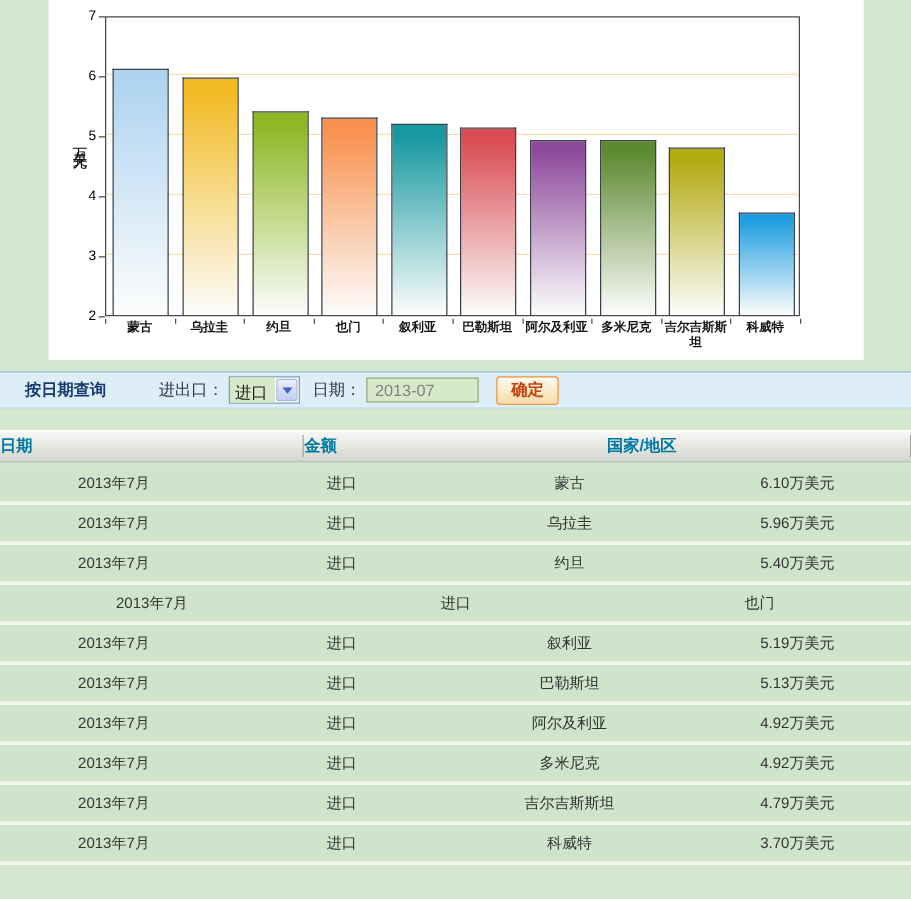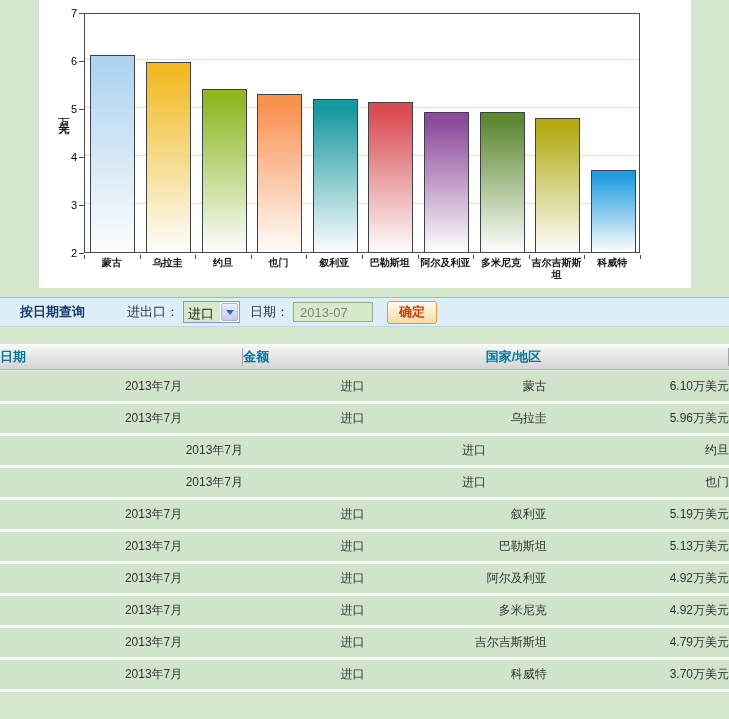--- a/index.html
+++ b/index.html
@@ -42,21 +42,21 @@
   }
   .xp-select .val { background:#d6e9c8; font-size:13px; color:#1c1c1c; padding:3px 6px 0 4px; min-width:32px; }
   .xp-select .arrow-box {
     width:17px; margin:1px; border-radius:2px;
     background:linear-gradient(#e8eefc,#c2cdf0);
     border:1px solid #aab8dd;
     display:flex; align-items:center; justify-content:center;
   }
   .xp-select .arrow-tri { width:0; height:0; border-left:4px solid transparent; border-right:4px solid transparent; border-top:5px solid #3f5fc4; }
   .date-input {
-    margin-left:4px; width:80px; height:20px;
+    margin-left:4px; width:90px; height:20px;
     background:#d6e9c8; border:1px solid #93ab83;
     font-size:13px; color:#828282; padding:1px 6px;
     font-family:"Liberation Sans","DejaVu Sans",sans-serif;
   }
   .confirm-btn {
     margin-left:14px; height:23px; padding:0 11px;
     font-size:13px; font-weight:bold; color:#c6410a;
     background:linear-gradient(#fefaf0,#f6dca6);
     border:1px solid #e6963a; border-radius:3px;
     font-family:"Liberation Sans","DejaVu Sans",sans-serif;
@@ -67,21 +67,21 @@
   .data-table { position:absolute; left:0; top:344px; width:729px; }
   .thead {
     display:flex; height:26px; align-items:center;
     background:linear-gradient(#f8f8f6,#d4d4d0);
     border-top:1px solid #ffffff; border-bottom:1px solid #b9b9b5;
   }
   .th { flex:1; height:18px; line-height:18px; text-align:left; font-size:13px; font-weight:bold; color:#0079a1; }
   .th.sep { border-right:1px solid #a5a5a5; }
   .tbody { margin-top:2px; }
   .tr { display:flex; height:32px; align-items:center; background:#cfe4ca; border-bottom:3px solid #f2f8f0; }
-  .td { flex:1; text-align:right; font-size:12px; color:#333333; }
+  .td { flex:1; text-align:center; font-size:12px; color:#333333; }
 </style>
 </head>
 <body>
 
 <div class="chart-panel">
   <div class="y-unit-label">万美元</div>
   <div class="plot">
       <div class="gridline" style="bottom: 48px; background: rgb(248, 221, 178);"></div>
       <div class="gridline" style="bottom: 96px; background: rgb(248, 221, 178);"></div>
       <div class="gridline" style="bottom: 144px; background: rgb(248, 221, 178);"></div>
@@ -163,20 +163,21 @@
       <div class="tr">
         <div class="td">2013年7月</div>
         <div class="td">进口</div>
         <div class="td">乌拉圭</div>
         <div class="td">5.96万美元</div>
       </div>
       <div class="tr">
         <div class="td">2013年7月</div>
         <div class="td">进口</div>
         <div class="td">约旦</div>
+        <div class="td">5.40万美元</div>
       </div>
       <div class="tr">
         <div class="td">2013年7月</div>
         <div class="td">进口</div>
         <div class="td">也门</div>
       </div>
       <div class="tr">
         <div class="td">2013年7月</div>
         <div class="td">进口</div>
         <div class="td">叙利亚</div>

